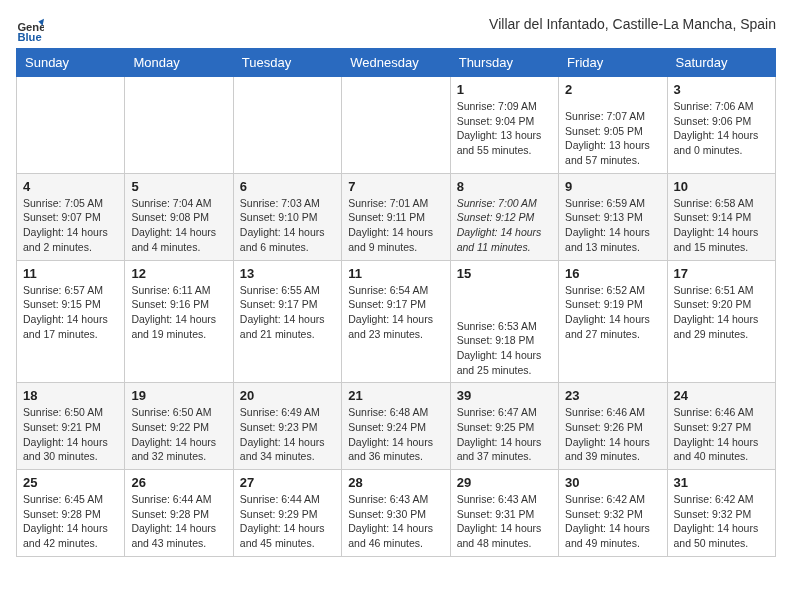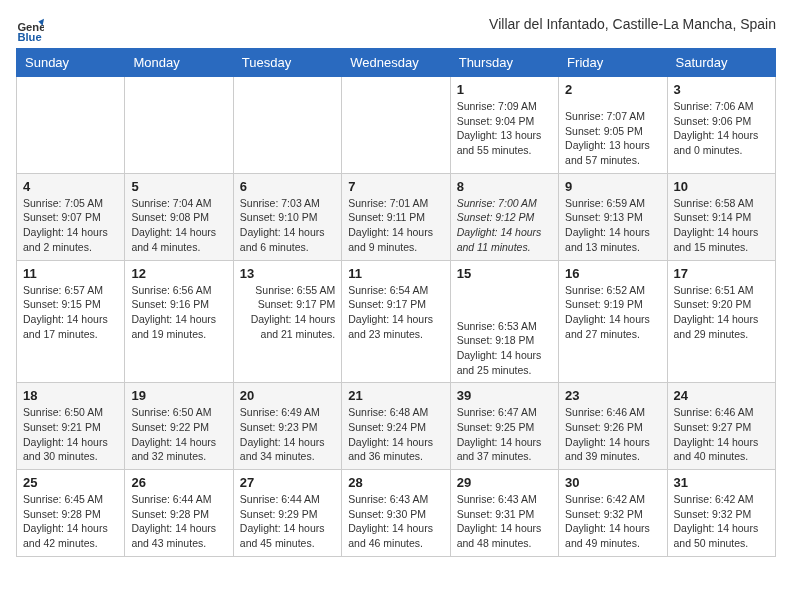--- a/index.html
+++ b/index.html
@@ -193,28 +193,28 @@
       <tr>
         <td>
           <span class="day-number">11</span>
           <div class="day-info" style="white-space: pre-line;">Sunrise: 6:57 AM
 Sunset: 9:15 PM
 Daylight: 14 hours
 and 17 minutes.</div>
         </td>
         <td>
           <span class="day-number">12</span>
-          <div class="day-info" style="white-space: pre-line;">Sunrise: 6:56 AM
+          <div class="day-info" style="white-space: pre-line;">Sunrise: 6:11 AM
 Sunset: 9:16 PM
 Daylight: 14 hours
 and 19 minutes.</div>
         </td>
         <td>
           <span class="day-number">13</span>
-          <div class="day-info" style="white-space: pre-line; text-align: right;">Sunrise: 6:55 AM
+          <div class="day-info" style="white-space: pre-line;">Sunrise: 6:55 AM
 Sunset: 9:17 PM
 Daylight: 14 hours
 and 21 minutes.</div>
         </td>
         <td>
           <span class="day-number">11</span>
           <div class="day-info" style="white-space: pre-line;">Sunrise: 6:54 AM
 Sunset: 9:17 PM
 Daylight: 14 hours
 and 23 minutes.</div>

